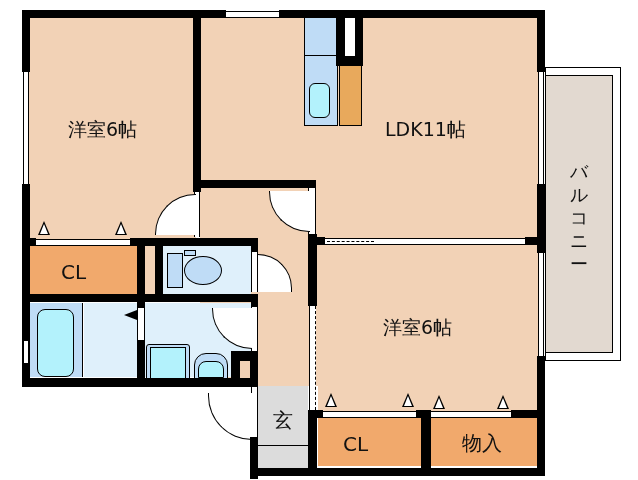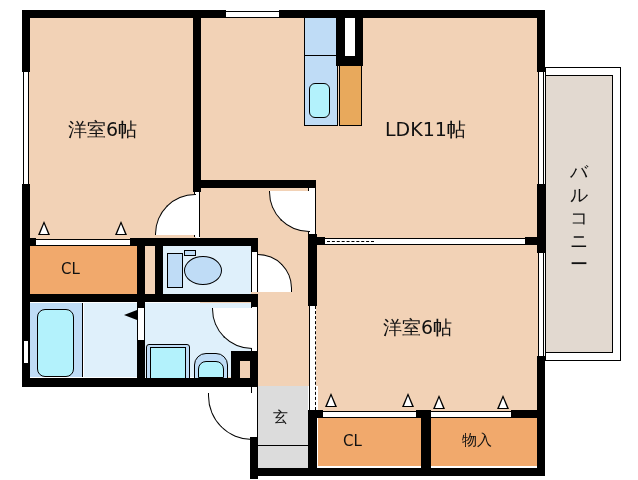--- a/index.html
+++ b/index.html
@@ -10,21 +10,21 @@
   .wet{background:#dff0fb;}
   .wetblue{background:#bfdcf6;}
   .cl{background:#f1a96c;}
   .kitchen-o{background:#e8a95c;}
   .gray{background:#dcdcdc;}
   .balc-bg{background:#e2d9d0;}
   .win{background:#fff;border-left:1px solid #000;border-right:1px solid #000;}
   .winh{background:#fff;border-top:1px solid #000;border-bottom:1px solid #000;}
   .label{position:absolute;color:#111;white-space:nowrap;line-height:1;}
   .big{font-size:19px;}
-  .small{font-size:15px;}
+  .small{font-size:20px;}
   .door{position:absolute;background:#fff;border:1px solid #000;}
   .tri{position:absolute;width:0;height:0;border-left:6px solid transparent;border-right:6px solid transparent;border-bottom:14px solid #000;}
   .tri::after{content:"";position:absolute;left:-4px;top:3px;border-left:4px solid transparent;border-right:4px solid transparent;border-bottom:10px solid #fff;}
 </style>
 </head>
 <body>
 
 <div class="abs floor" style="left:28px;top:16px;width:168px;height:226px;"></div>
 <div class="abs floor" style="left:200px;top:16px;width:340px;height:224px;"></div>
 <div class="abs floor" style="left:200px;top:186px;width:118px;height:200px;"></div>

